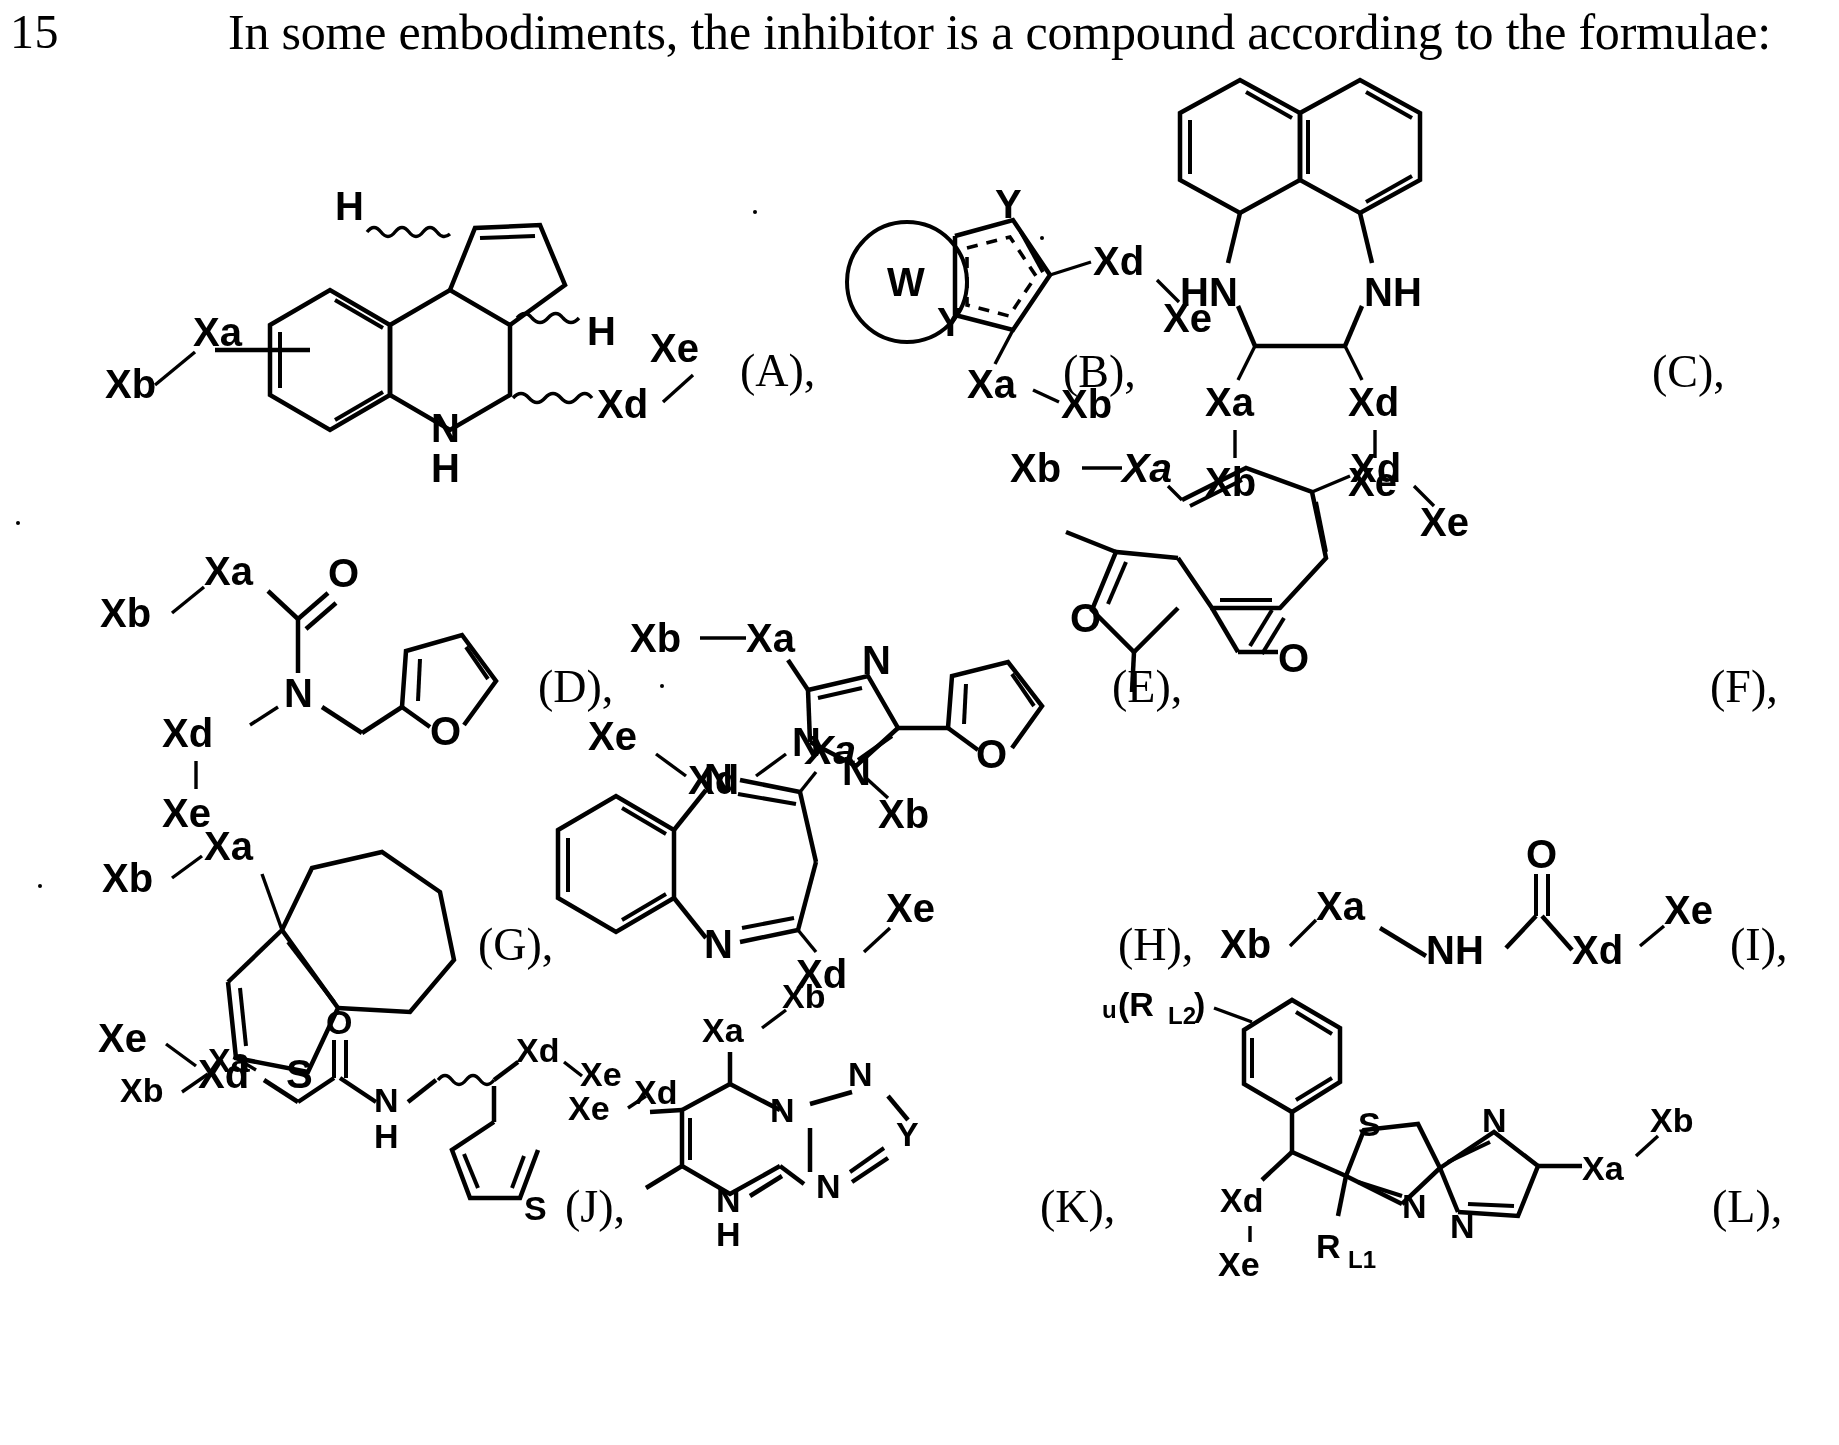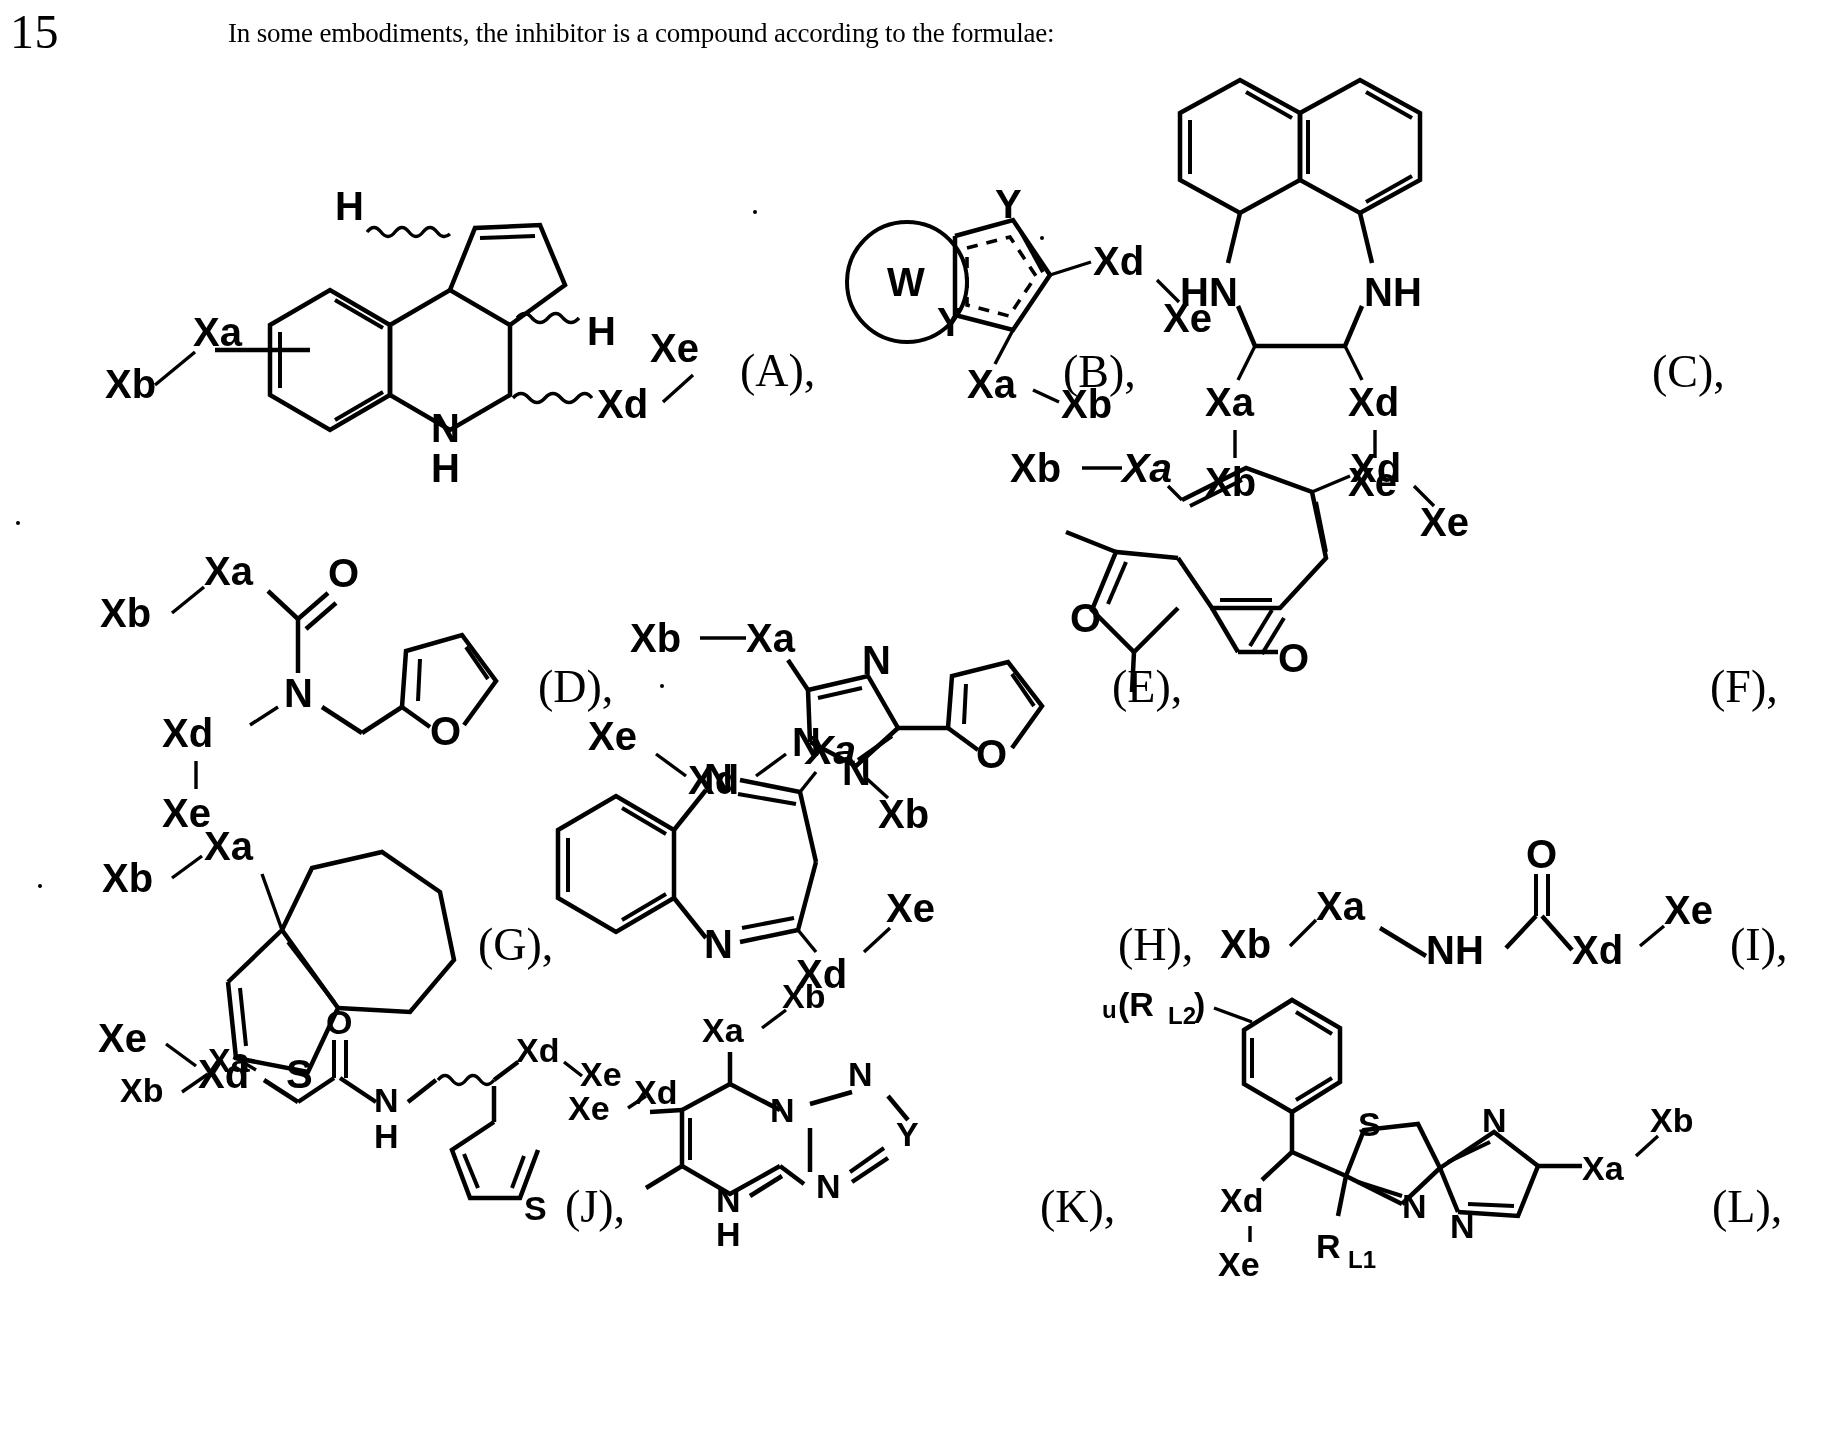--- a/index.html
+++ b/index.html
@@ -3,21 +3,21 @@
 <meta charset="utf-8">
 <style>
   html,body{margin:0;padding:0;background:#fff;}
   body{width:1839px;height:1445px;position:relative;
        font-family:"Liberation Serif",serif;color:#000;overflow:hidden;}
   .page{position:absolute;inset:0;}
 
   
   .hdr{position:absolute;top:0;left:0;width:1839px;height:58px;}
   .hdr .pno{position:absolute;left:10px;top:4px;font-size:48px;letter-spacing:.5px;}
-  .hdr .line{position:absolute;left:228px;top:18px;font-size:27px;white-space:nowrap;letter-spacing:-0.2px;}
+  .hdr .line{position:absolute;left:228px;top:3px;font-size:50px;white-space:nowrap;letter-spacing:-0.2px;}
 
   
   .struct{position:absolute;}
   .struct svg{display:block;overflow:visible;}
 
   
   .tag{position:absolute;font-family:"Liberation Serif",serif;font-size:46px;white-space:nowrap;}
 
   
   text{font-family:"Liberation Sans",sans-serif;font-weight:bold;fill:#000;}

